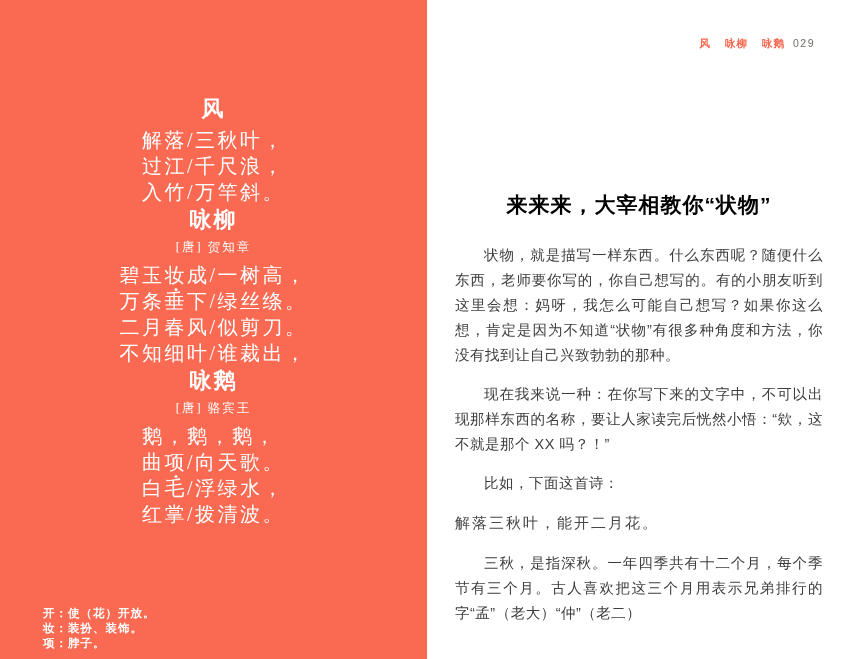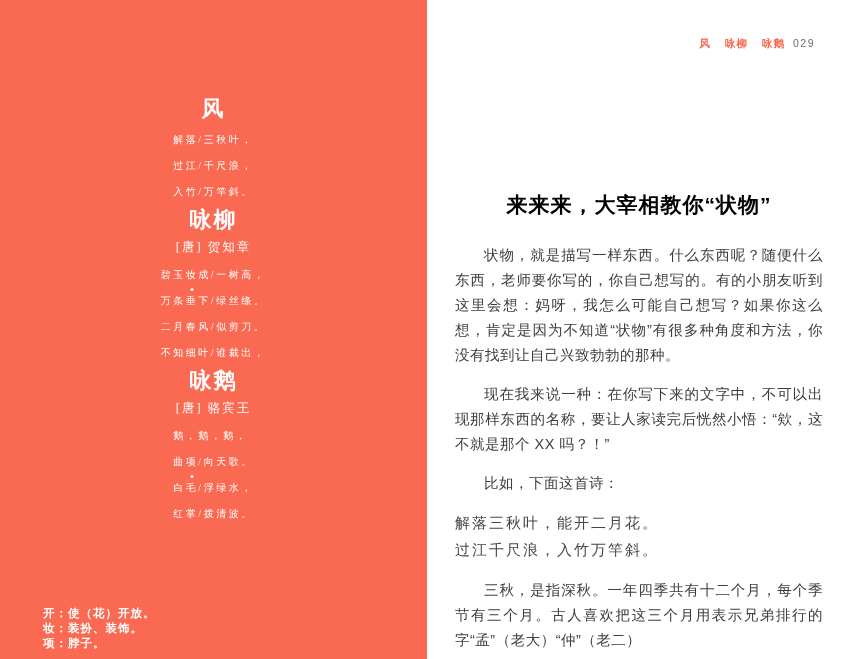--- a/index.html
+++ b/index.html
@@ -22,21 +22,21 @@
     font-size:22px;line-height:26px;font-weight:bold;
     letter-spacing:2px;
   }
   .poem-author{
     font-size:12.5px;line-height:18px;margin-bottom:6px;
     font-family:"Liberation Serif","DejaVu Serif",serif;
     letter-spacing:2px;
   }
   .poem-lines{display:inline-block;text-align:left;}
   .poem-line{
-    font-size:10px;line-height:26px;
+    font-size:20px;line-height:26px;
     font-family:"Liberation Serif","DejaVu Serif",serif;
     letter-spacing:2.5px;
     white-space:nowrap;
   }
   .dotted{position:relative;display:inline-block;}
   .dotted::after{
     content:"";position:absolute;left:50%;bottom:-3px;
     width:3px;height:3px;border-radius:50%;
     background:#ffffff;transform:translateX(-50%);
   }
@@ -114,21 +114,20 @@
     <div class="running-head" id="running-head"><span class="rh-item">风</span><span class="rh-item">咏柳</span><span class="rh-item">咏鹅</span><span class="rh-page">029</span></div>
     <div class="right-content">
       <h1 class="chapter-title">来来来，大宰相教你“状物”</h1>
       <div id="paras-before" class="before-quote">
           <p class="body-paragraph">状物，就是描写一样东西。什么东西呢？随便什么东西，老师要你写的，你自己想写的。有的小朋友听到这里会想：妈呀，我怎么可能自己想写？如果你这么想，肯定是因为不知道“状物”有很多种角度和方法，你没有找到让自己兴致勃勃的那种。</p>
           <p class="body-paragraph">现在我来说一种：在你写下来的文字中，不可以出现那样东西的名称，要让人家读完后恍然小悟：“欸，这不就是那个 XX 吗？！”</p>
           <p class="body-paragraph">比如，下面这首诗：</p>
         </div>
       <div class="poem-quote" id="poem-quote">
           <div class="poem-quote-line">解落三秋叶，能开二月花。</div>
-          <div class="poem-quote-line">过江千尺浪，入竹万竿斜。</div>
         </div>
       <div id="paras-after" class="after-quote">
           <p class="body-paragraph">三秋，是指深秋。一年四季共有十二个月，每个季节有三个月。古人喜欢把这三个月用表示兄弟排行的字“孟”（老大）“仲”（老二）</p>
         </div>
     </div>
   </div>
 
 </div>
 
 </body></html>

